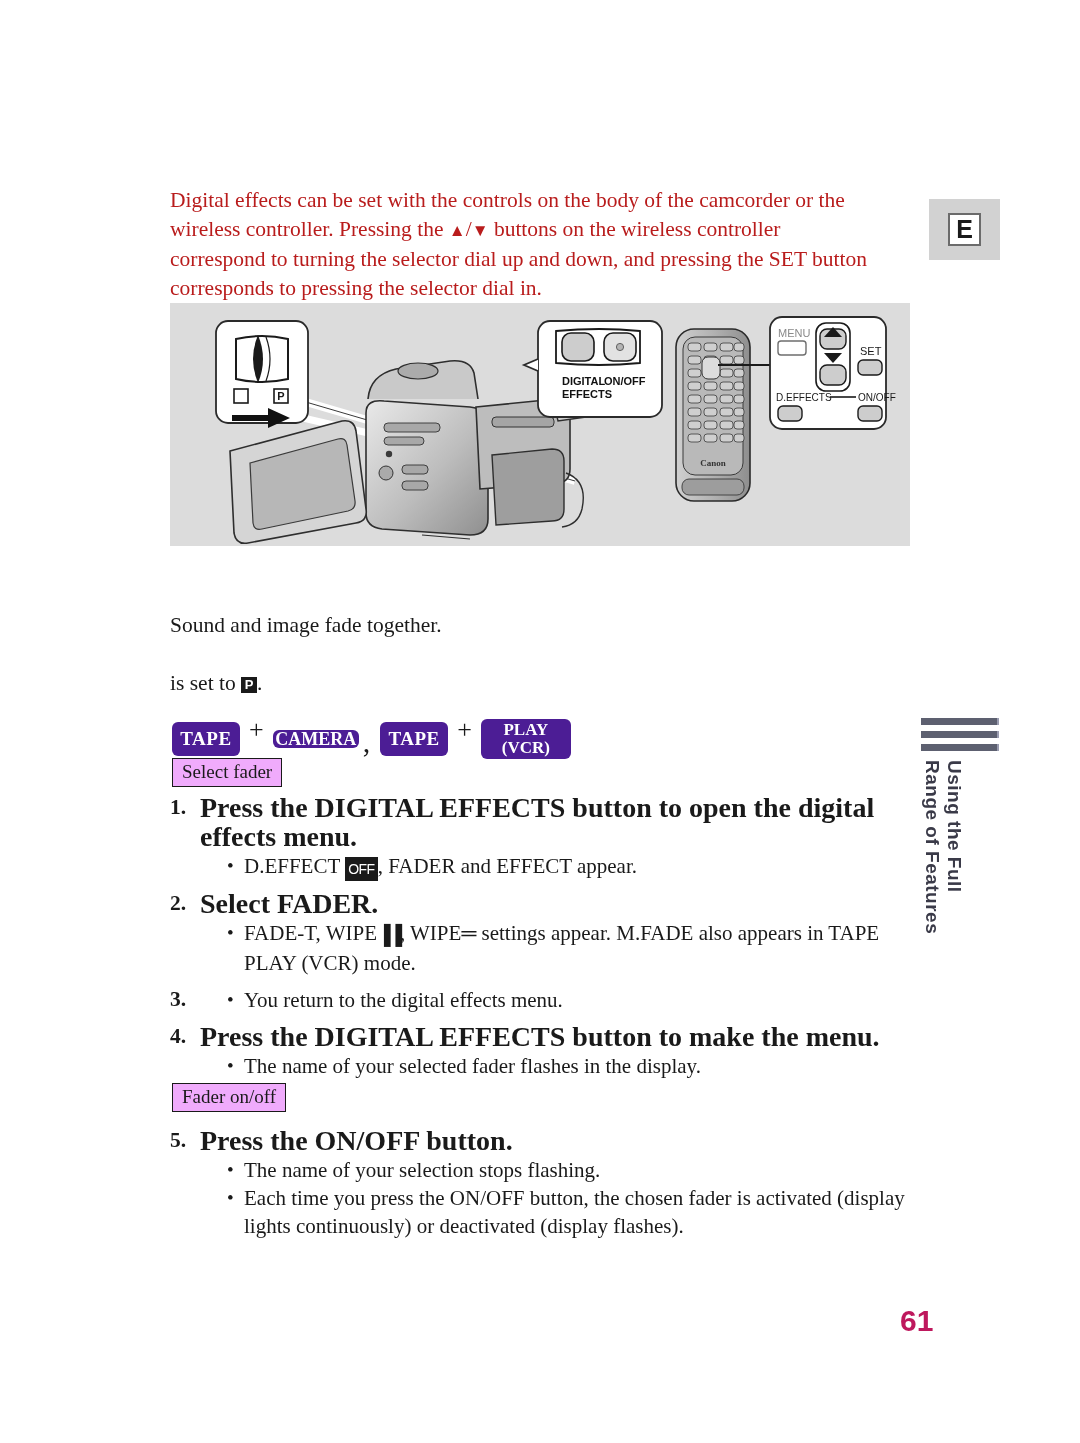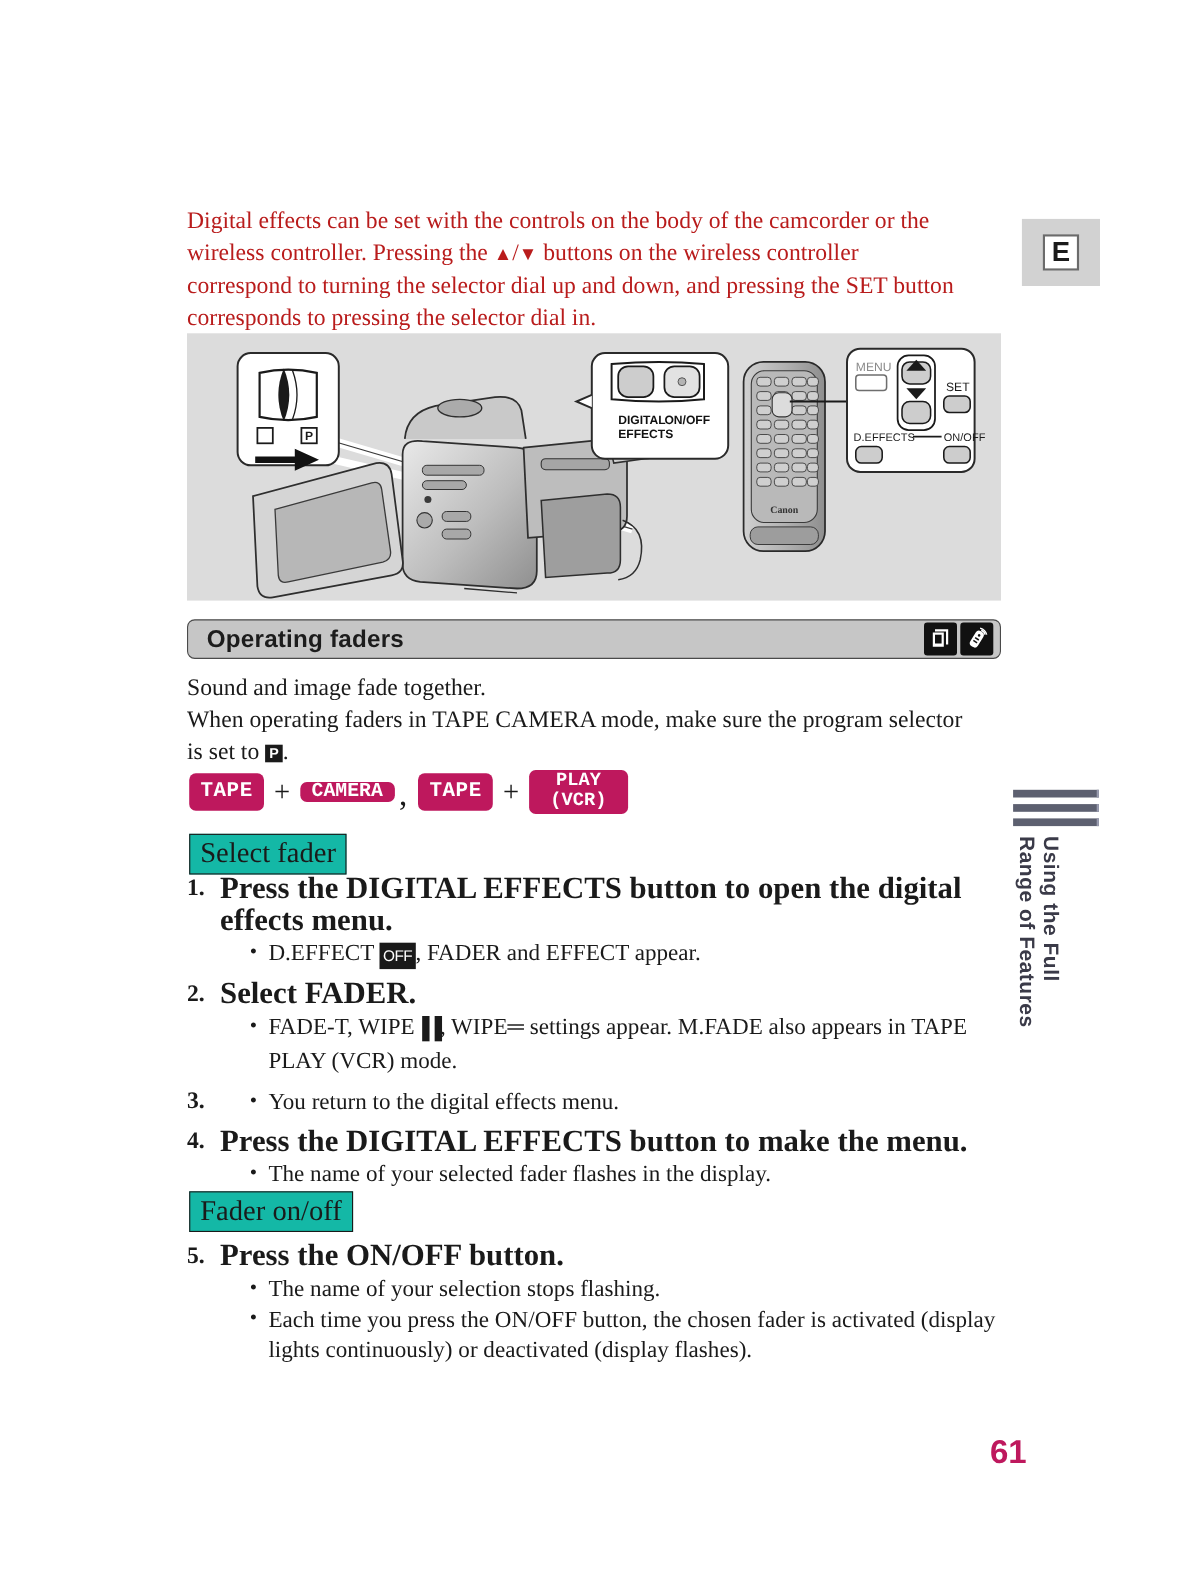--- a/index.html
+++ b/index.html
@@ -85,46 +85,46 @@
     padding: 1px 3px; height: 24px; min-width: 26px;
     vertical-align: -1px; line-height: 1; letter-spacing: -0.5px;
   }
 
   
   .mode-row {
     position: absolute; left: 172px; top: 700px;
     display: flex; align-items: center;
   }
   .chip {
-    background: #be185d; color: #fff; border-radius: 6px;
-    font-family: Liberation Mono, monospace;
+    background: #4c1d95; color: #fff; border-radius: 6px;
+    font-family: Liberation Serif, serif;
     font-weight: bold;
     display: flex; align-items: center; justify-content: center;
-    text-align: center; line-height: 1.05;
+    text-align: center; line-height: 1.05; margin-top: 19px;
   }
   .chip-tape { width: 68px; height: 34px; font-size: 19px; letter-spacing: 0.5px; }
   .chip-camera { width: 86px; height: 18px; font-size: 18px; letter-spacing: 0px; }
   .chip-play { width: 90px; height: 40px; font-size: 17px; flex-direction: column; }
   .plus {
     font-family: "Liberation Serif", serif;
     font-size: 26px; color: #1a1a1a; margin: 0 9px;
   }
   .comma {
     font-family: "Liberation Serif", serif;
     font-size: 30px; color: #1a1a1a;
     margin: 0 10px 0 4px; align-self: flex-end; padding-bottom: 0px;
   }
 
   
   .tagbox {
     position: absolute;
     border: 1.5px solid #1a1a1a;
     padding: 2px 9px 3px 9px;
-    font-size: 26px; color: #1a1a1a;
-    background: #14b8a6;
+    font-size: 19px; color: #1a1a1a;
+    background: #f0abfc;
     display: inline-block;
   }
   .tag-select-fader { left: 172px; top: 758px; }
   .tag-fader-onoff  { left: 172px; top: 1083px; }
 
   
   .steps { position: absolute; left: 170px; top: 793px; width: 740px; }
   .step { display: flex; margin-bottom: 0px; }
   .step-num {
     font-weight: bold; font-size: 21.5px; width: 30px; flex: 0 0 30px;
@@ -337,48 +337,24 @@
 
         <text x="606" y="98" font-family="Liberation Sans, sans-serif" font-size="10" fill="#1a1a1a">D.EFFECTS</text>
         <path d="M660 94 L686 94" stroke="#1a1a1a" stroke-width="1.6"></path>
         <text x="688" y="98" font-family="Liberation Sans, sans-serif" font-size="10" fill="#1a1a1a">ON/OFF</text>
         <rect x="608" y="103" width="24" height="15" rx="5" fill="#cdcdcd" stroke="#1a1a1a" stroke-width="1.4"></rect>
         <rect x="688" y="103" width="24" height="15" rx="5" fill="#cdcdcd" stroke="#1a1a1a" stroke-width="1.4"></rect>
       </g>
     </svg>
   </div>
 
-  <div class="sec-header">
-    <div class="sec-title">Operating faders</div>
-    <div class="sec-icons">
-      <div class="sec-icon">
-        <svg width="22" height="22" viewBox="0 0 22 22">
-          <path d="M4 5 H14 V18 H4 Z" fill="#fff"></path>
-          <path d="M6 3 H17 V16" fill="none" stroke="#fff" stroke-width="2"></path>
-          <rect x="6" y="7" width="6" height="8" fill="#111"></rect>
-        </svg>
-      </div>
-      <div class="sec-icon">
-        <svg width="22" height="22" viewBox="0 0 22 22">
-          <g transform="rotate(32 11 11)">
-            <rect x="7" y="3" width="8" height="16" rx="3.5" fill="#fff"></rect>
-            <circle cx="11" cy="7" r="1.2" fill="#111"></circle>
-            <rect x="9" y="10" width="4" height="1.4" fill="#111"></rect>
-            <rect x="9" y="13" width="4" height="1.4" fill="#111"></rect>
-          </g>
-          <path d="M15 3 Q18 4 18.5 7" fill="none" stroke="#fff" stroke-width="1.3"></path>
-          <path d="M14 1 Q19 2.5 20 7" fill="none" stroke="#fff" stroke-width="1.3"></path>
-        </svg>
-      </div>
-    </div>
-  </div>
 
   <div class="body-text">
     <span>Sound and image fade together.</span><br>
-    <span>When operating faders in TAPE CAMERA mode, make sure the program selector</span><br>
+    <br>
     <span>is set to </span><span class="boxglyph">P</span><span>.</span>
   </div>
 
   <div class="mode-row">
     <div class="chip chip-tape">TAPE</div>
     <div class="plus">+</div>
     <div class="chip chip-camera">CAMERA</div>
     <div class="comma">,</div>
     <div class="chip chip-tape">TAPE</div>
     <div class="plus">+</div>

